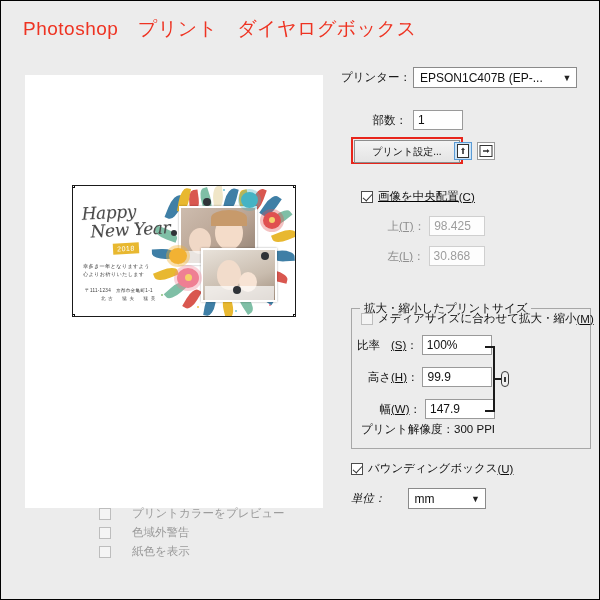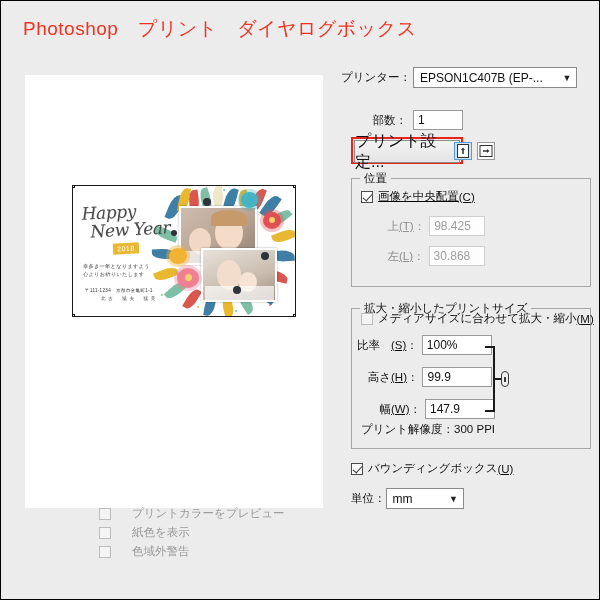--- a/index.html
+++ b/index.html
@@ -265,21 +265,21 @@
   .tbox.dim { border-color: #cfcfcf; color: #9d9d9d; background: #fdfdfd; }
 
   .btn {
     border: 1px solid #8d8d8d;
     background: linear-gradient(#f3f3f3, #e4e4e4);
     height: 23px;
     box-sizing: border-box;
     display: flex;
     align-items: center;
     justify-content: center;
-    font-size: 16px;
+    font-size: 10px;
     color: #111111;
   }
   .focus-ring {
     position: absolute;
     border: 2px solid #e8251b;
     box-sizing: border-box;
   }
 
   .icon-btn {
     width: 18px;
@@ -432,25 +432,25 @@
     </div>
   </div>
 
   <div class="left-checks">
     <div class="chk-row">
       <span class="chk-box"></span>
       <span>プリントカラーをプレビュー</span>
     </div>
     <div class="chk-row">
       <span class="chk-box"></span>
-      <span>紙色を表示</span>
+      <span>色域外警告</span>
     </div>
     <div class="chk-row">
       <span class="chk-box"></span>
-      <span>色域外警告</span>
+      <span>紙色を表示</span>
     </div>
   </div>
 
   <div class="right">
 
     <div class="row" style="left:0;top:66px;">
       <span class="lbl" style="width:66px;text-align:right;margin-right:6px;">プリンター：</span>
       <span class="combo" style="width:164px;">
         <span class="cval">EPSON1C407B (EP-...</span>
         <span class="chev">▼</span>
@@ -471,23 +471,20 @@
         <path d="M8 4.5 L10 7 H8.8 V11 H7.2 V7 H6 Z" fill="#333"></path>
       </svg>
     </div>
     <div class="icon-btn" style="position:absolute;left:136px;top:141px;">
       <svg viewBox="0 0 16 16" width="16" height="16" aria-hidden="true">
         <rect x="2" y="2.5" width="12" height="11" fill="#ffffff" stroke="#333" stroke-width="1"></rect>
         <path d="M11.5 8 L9 10 V8.8 H5 V7.2 H9 V6 Z" fill="#333"></path>
       </svg>
     </div>
 
-    <fieldset class="group" style="left:10px;top:170px;width:240px;height:116px;">
-      <legend>位置</legend>
-    </fieldset>
 
     <div class="row" style="left:20px;top:188px;text-decoration:underline;">
       <span class="chk-box on"></span>
       <span class="lbl">画像を中央配置</span>
       <span class="lbl ul">(C)</span>
     </div>
 
     <div class="row" style="left:20px;top:215px;">
       <span class="lbl lbl-dim" style="width:38px;text-align:right;">上</span>
       <span class="lbl lbl-dim ul">(T)</span>
@@ -539,21 +536,21 @@
 
     <div class="lbl" style="position:absolute;left:20px;top:421px;">プリント解像度：300 PPI</div>
 
     <div class="row" style="left:10px;top:460px;">
       <span class="chk-box on"></span>
       <span class="lbl">バウンディングボックス</span>
       <span class="lbl ul">(U)</span>
     </div>
 
     <div class="row" style="left:10px;top:487px;">
-      <span class="lbl" style="margin-right:0;">単位：</span>
+      <span class="lbl" style="margin-right:22px;font-style:italic;">単位：</span>
       <span class="combo" style="width:78px;">
         <span class="cval">mm</span>
         <span class="chev">▼</span>
       </span>
     </div>
 
   </div>
 </div>
 
 </body></html>

